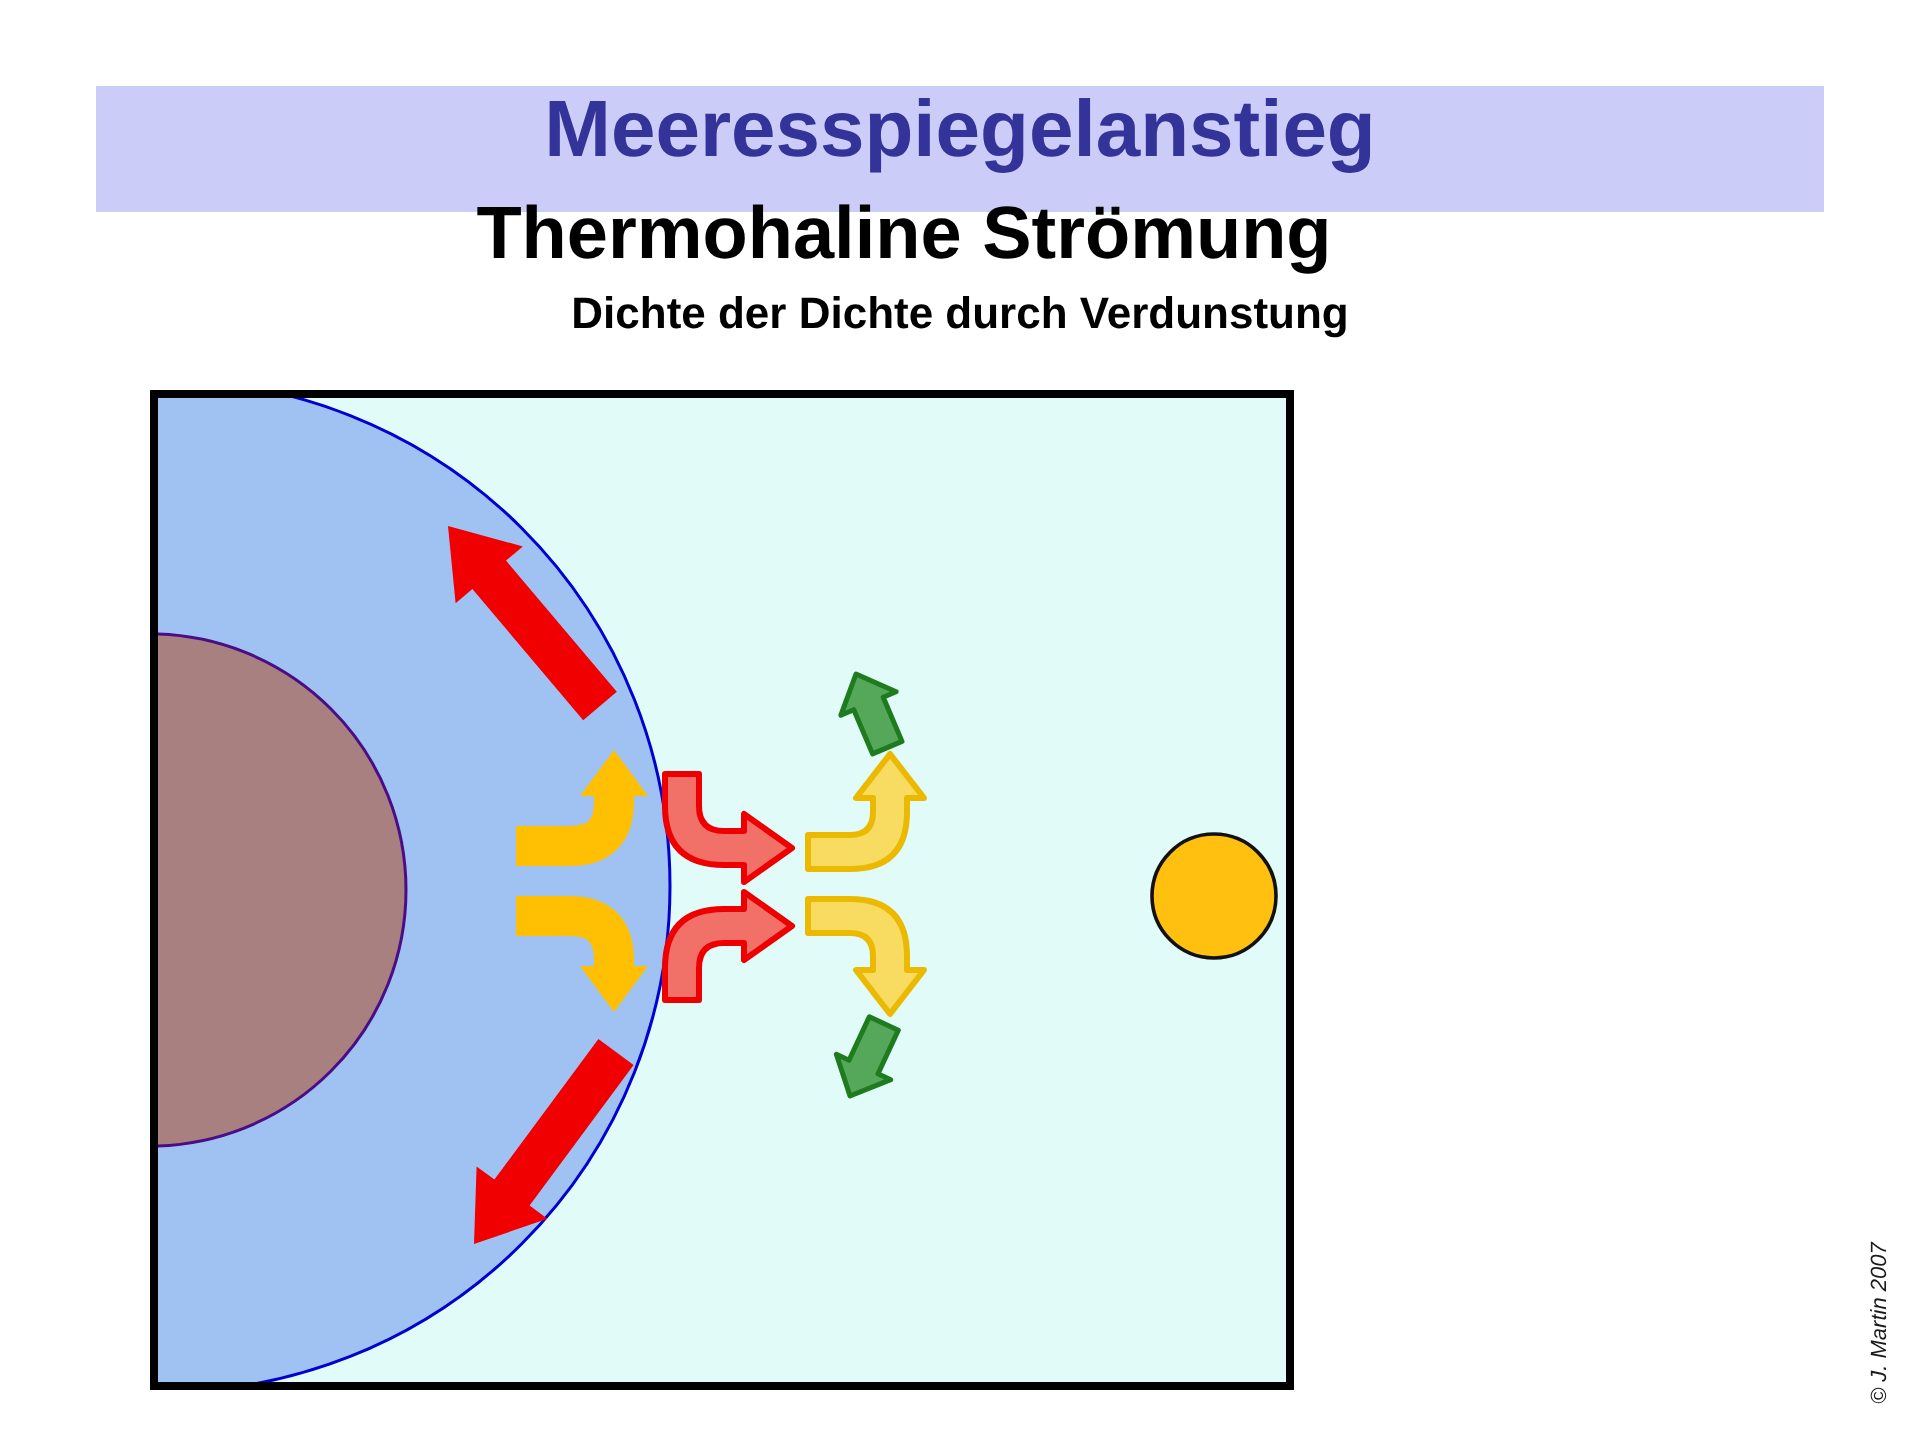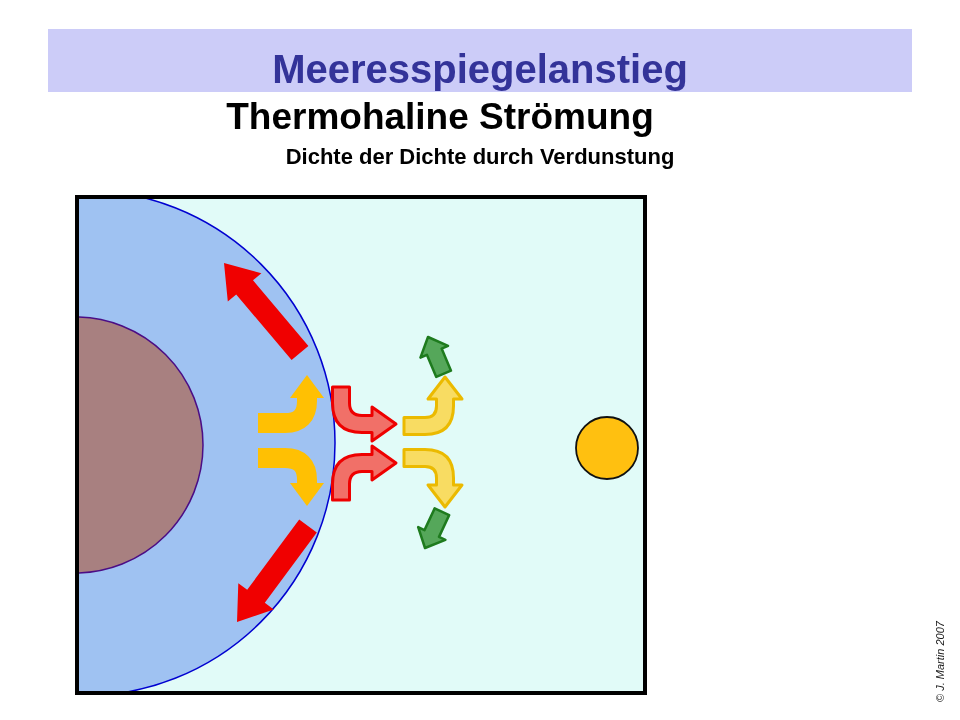--- a/index.html
+++ b/index.html
@@ -5,35 +5,35 @@
   html, body { margin: 0; padding: 0; }
   body {
     width: 960px; height: 720px;
     background: #ffffff;
     font-family: "Liberation Sans", sans-serif;
     position: relative;
     overflow: hidden;
   }
   .banner {
     position: absolute;
-    left: 48px; top: 29px;
+    left: 48px; top: 43px;
     width: 864px; height: 63px;
     background: var(--banner-bg, #ccccf8);
-    display: flex; align-items: flex-end; justify-content: center;
+    display: flex; align-items: flex-start; justify-content: center;
   }
   .banner h1 {
     margin: 0;
     font-size: 40px;
     font-weight: bold;
     color: var(--title-text, #333399);
     letter-spacing: 0px;
   }
   .subtitle {
     position: absolute;
-    left: 0; top: 96px;
+    left: 12px; top: 96px;
     width: 880px;
     text-align: center;
     font-size: 37px;
     font-weight: bold;
     color: #000000;
   }
   .caption {
     position: absolute;
     left: 0; top: 144px;
     width: 960px;

